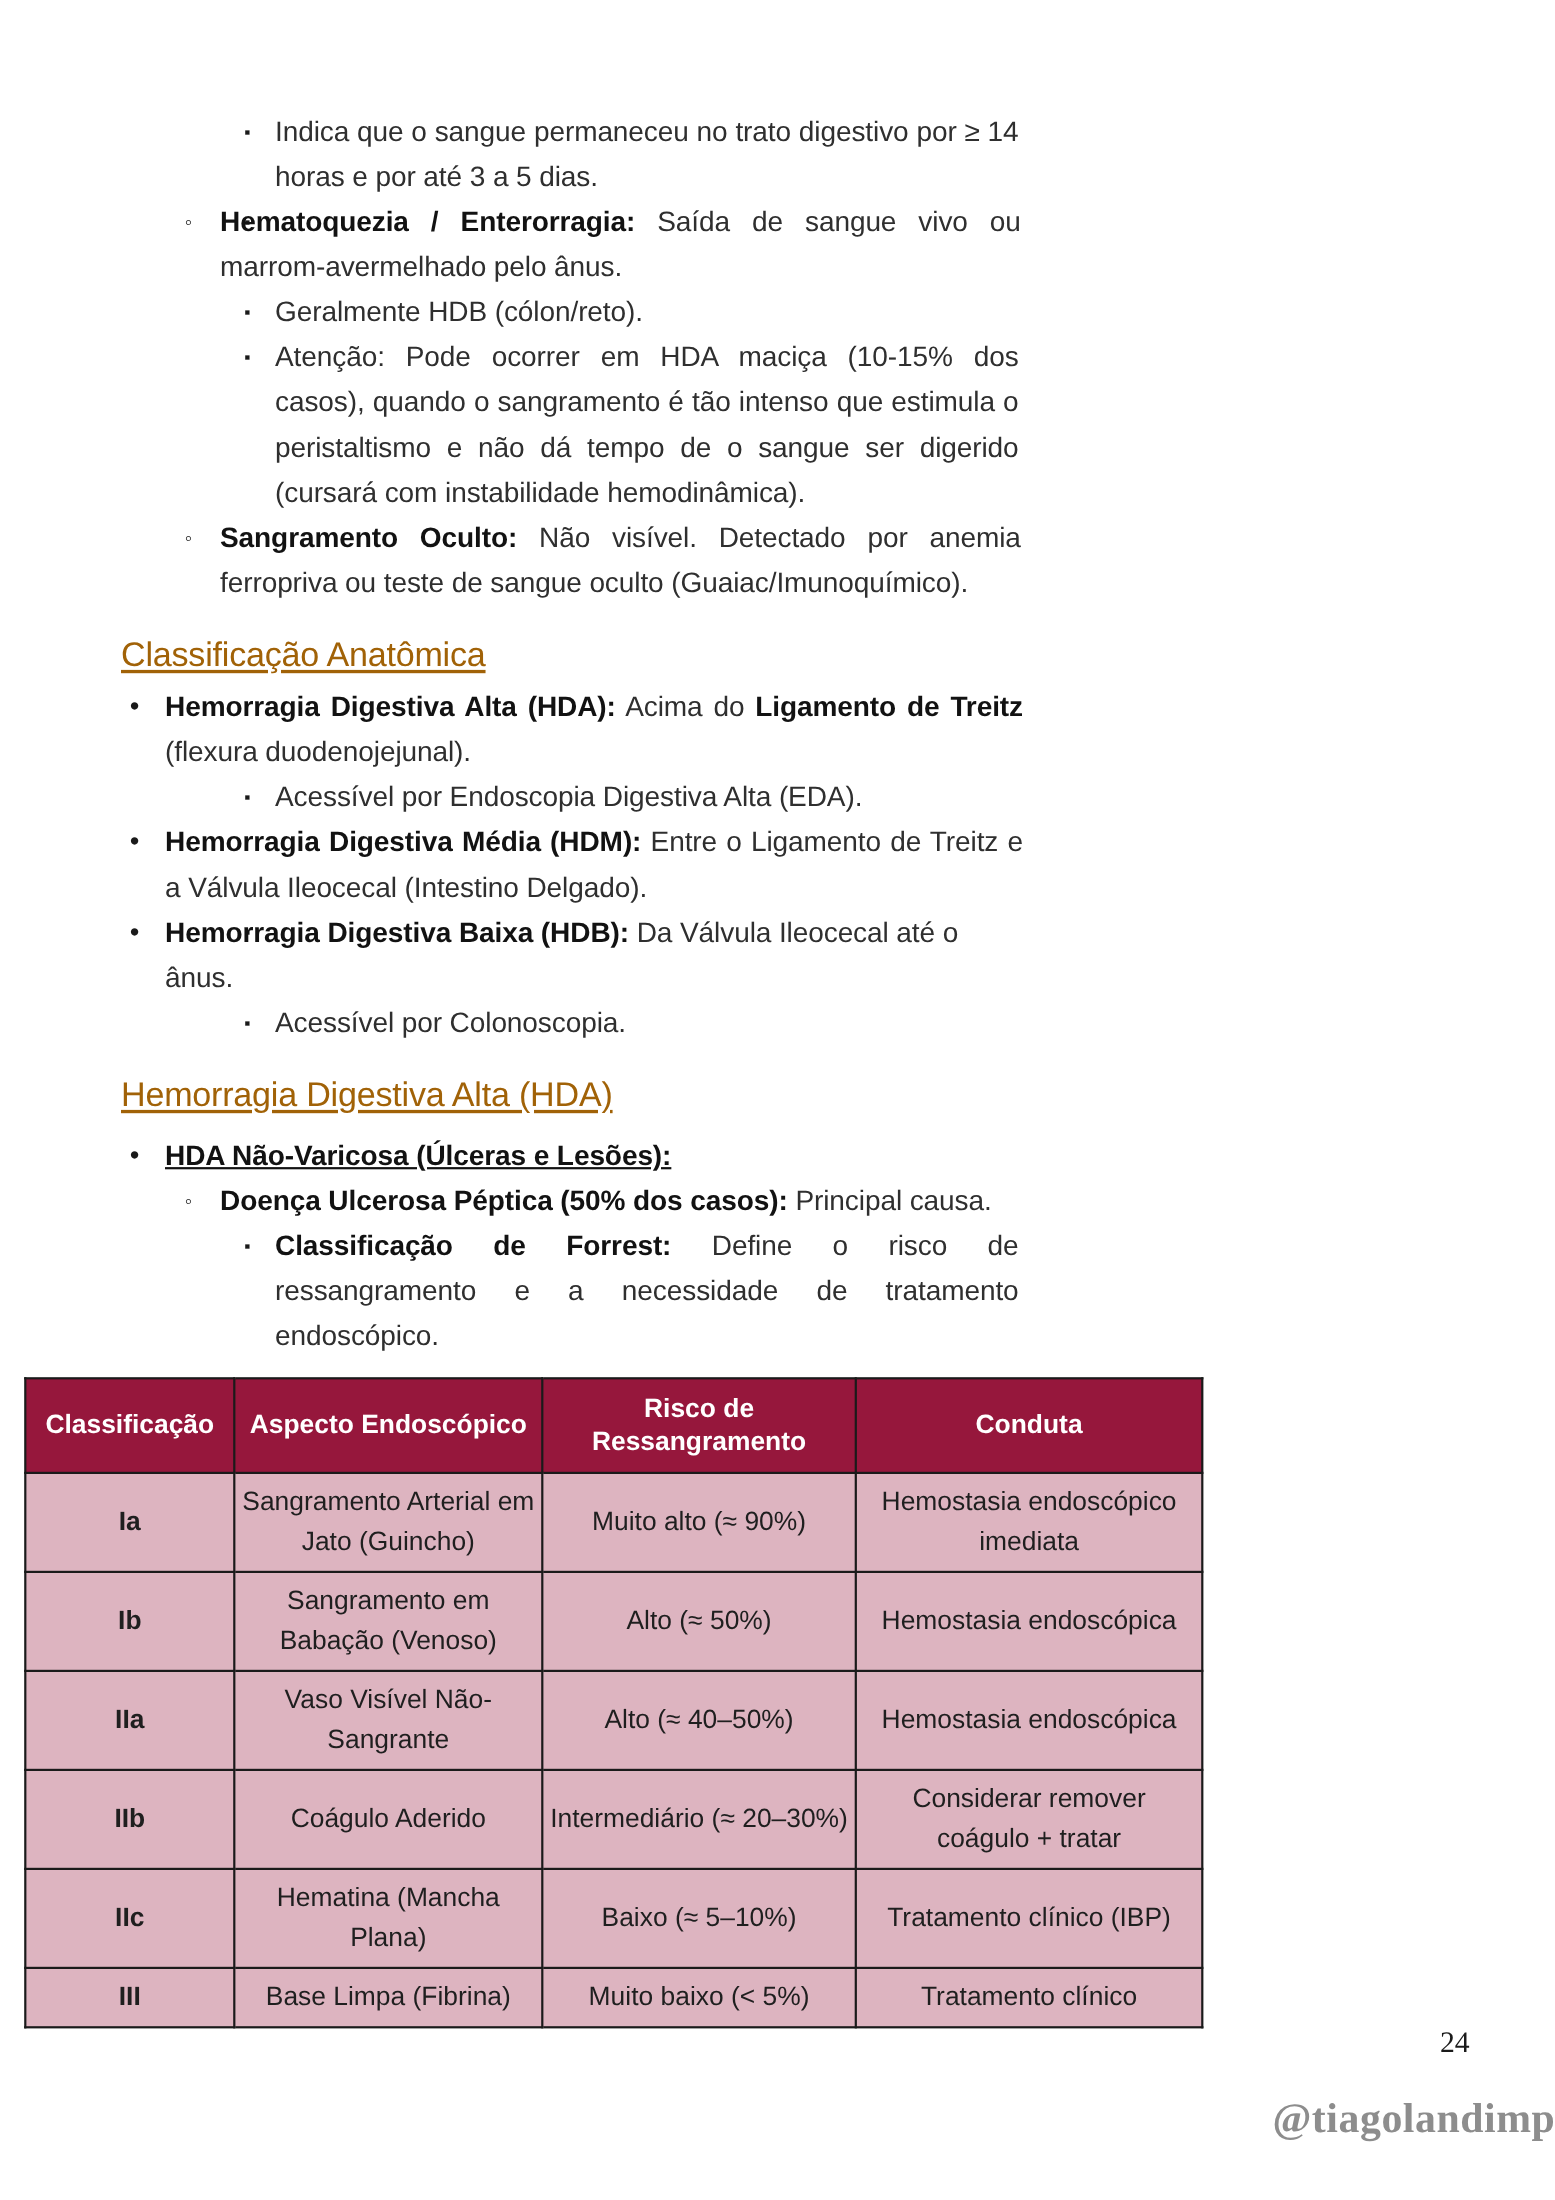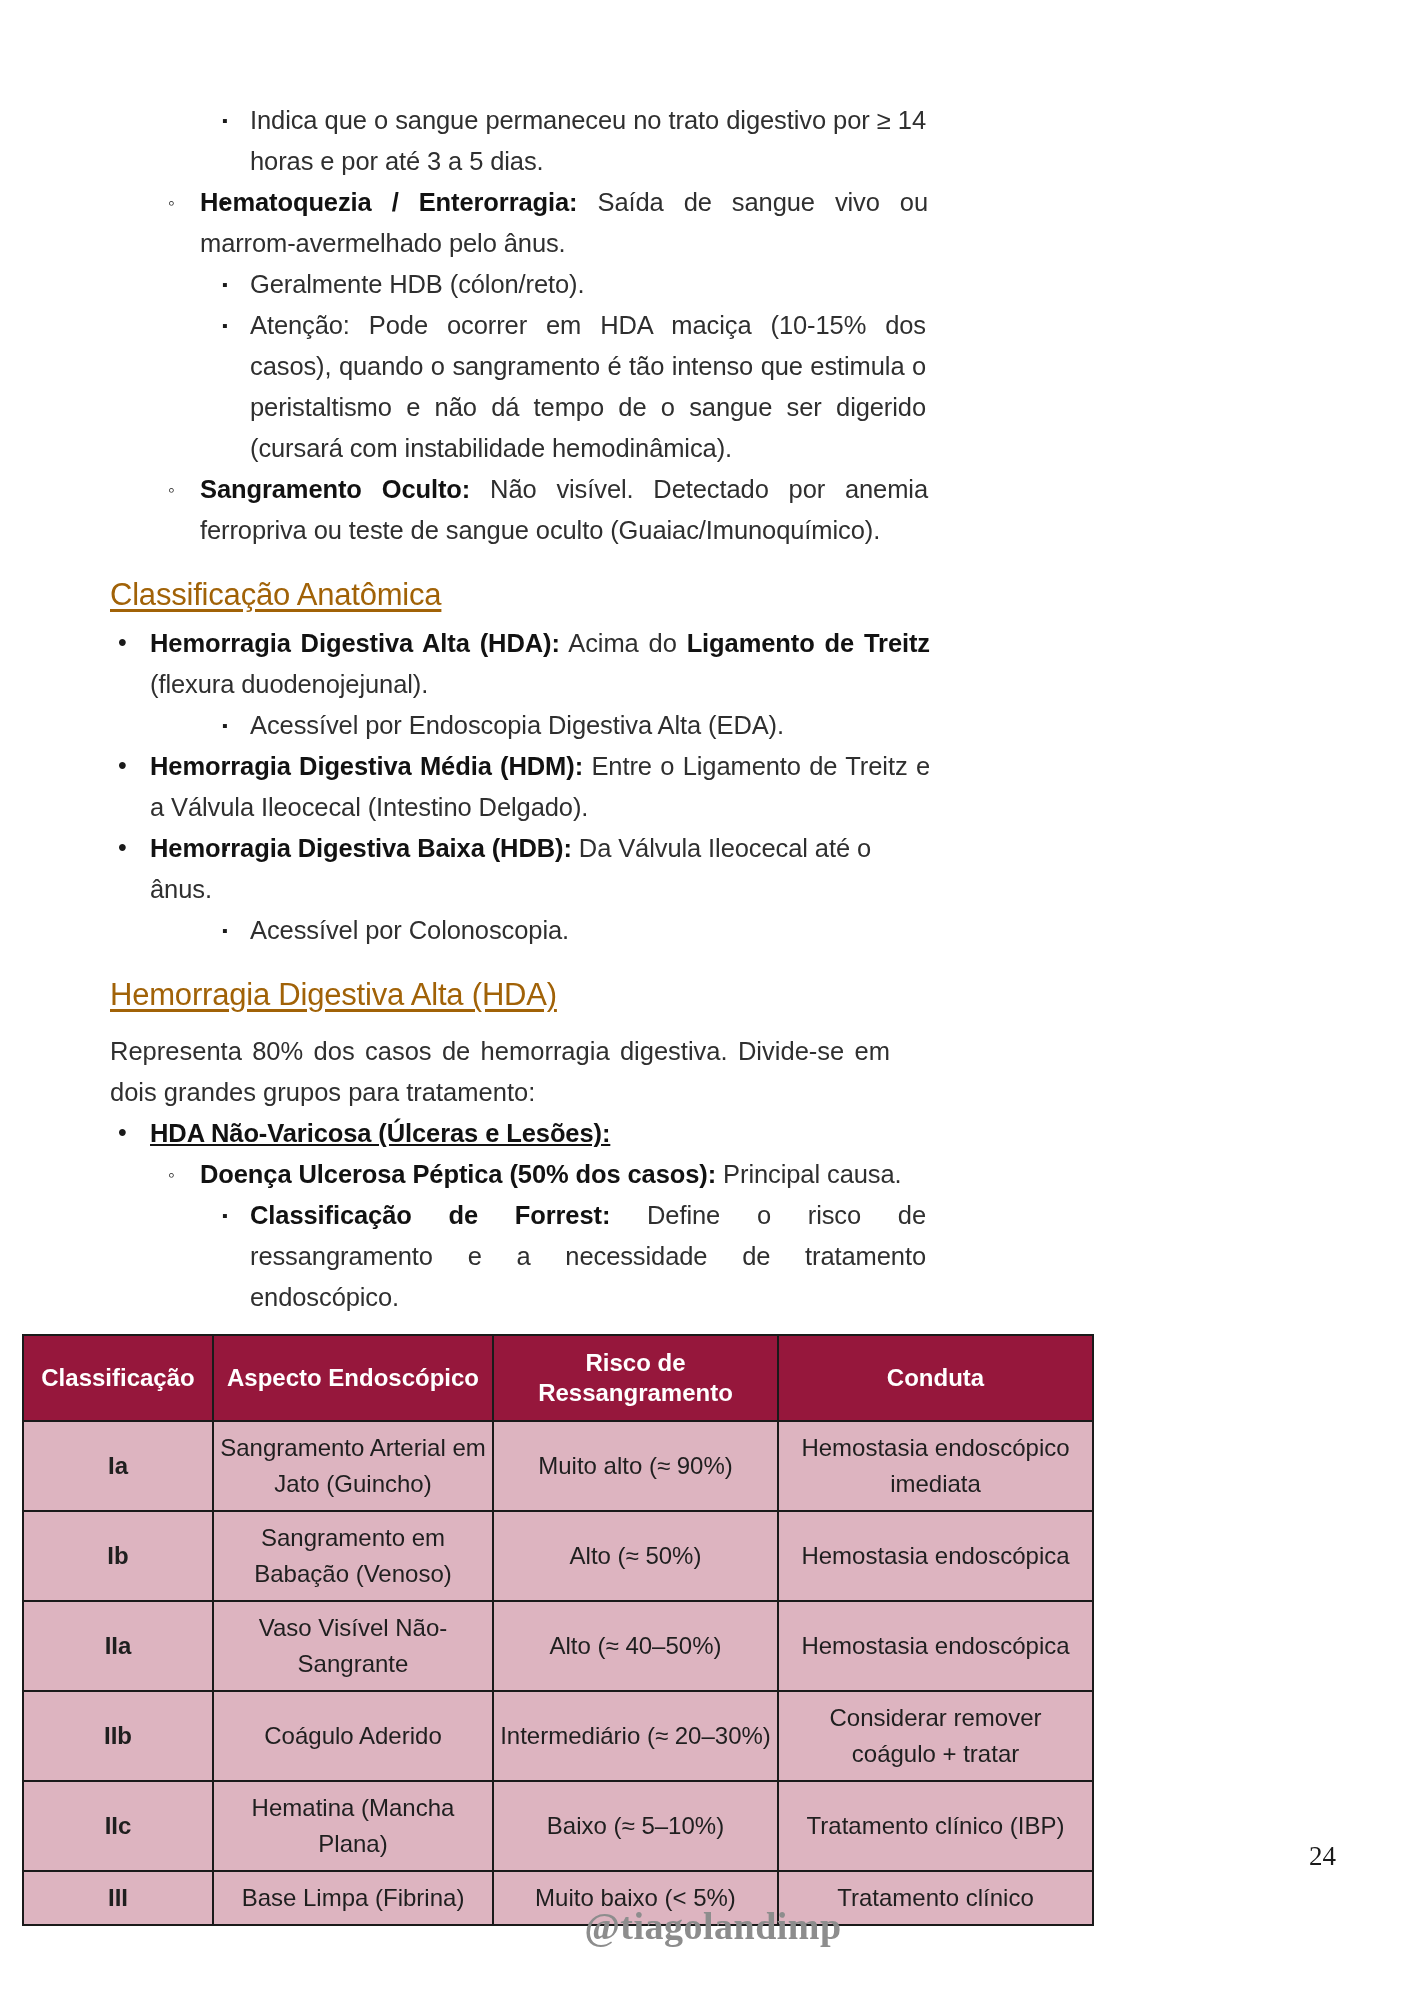--- a/index.html
+++ b/index.html
@@ -144,21 +144,21 @@
   .pagenum{
     position:absolute;
     right:78px;bottom:128px;
     font-size:27px;
     color:#1a1a1a;
     font-family:"Liberation Serif", serif;
   }
   .watermark{
     position:absolute;
     left:12px;right:0;bottom:52px;
-    text-align:center;
+    text-align:right;
     font-family:"Liberation Serif", serif;
     font-weight:bold;
     font-size:38px;
     color:#8d8d8d;
     letter-spacing:0.5px;
   }
   .spacer-xs{height:8px;}
   .spacer-s{height:16px;}
   .spacer-m{height:24px;}
 </style>
@@ -229,21 +229,20 @@
     </ul>
 
     <div class="spacer-m"></div>
 
     <div class="h2-wrap">
       <div class="h2">Hemorragia Digestiva Alta (HDA)</div>
     </div>
 
     <div class="spacer-s"></div>
 
-    <div class="para">Representa 80% dos casos de hemorragia digestiva. Divide-se em dois grandes grupos para tratamento:</div>
 
     <ul>
       <li class="l1 txt nojust">
         <span class="bullet">•</span>
         <b class="u">HDA Não-Varicosa (Úlceras e Lesões):</b>
       </li>
       <li class="l2 txt nojust">
         <span class="bullet">◦</span>
         <b>Doença Ulcerosa Péptica (50% dos casos):</b><span> Principal causa.</span>
       </li>

